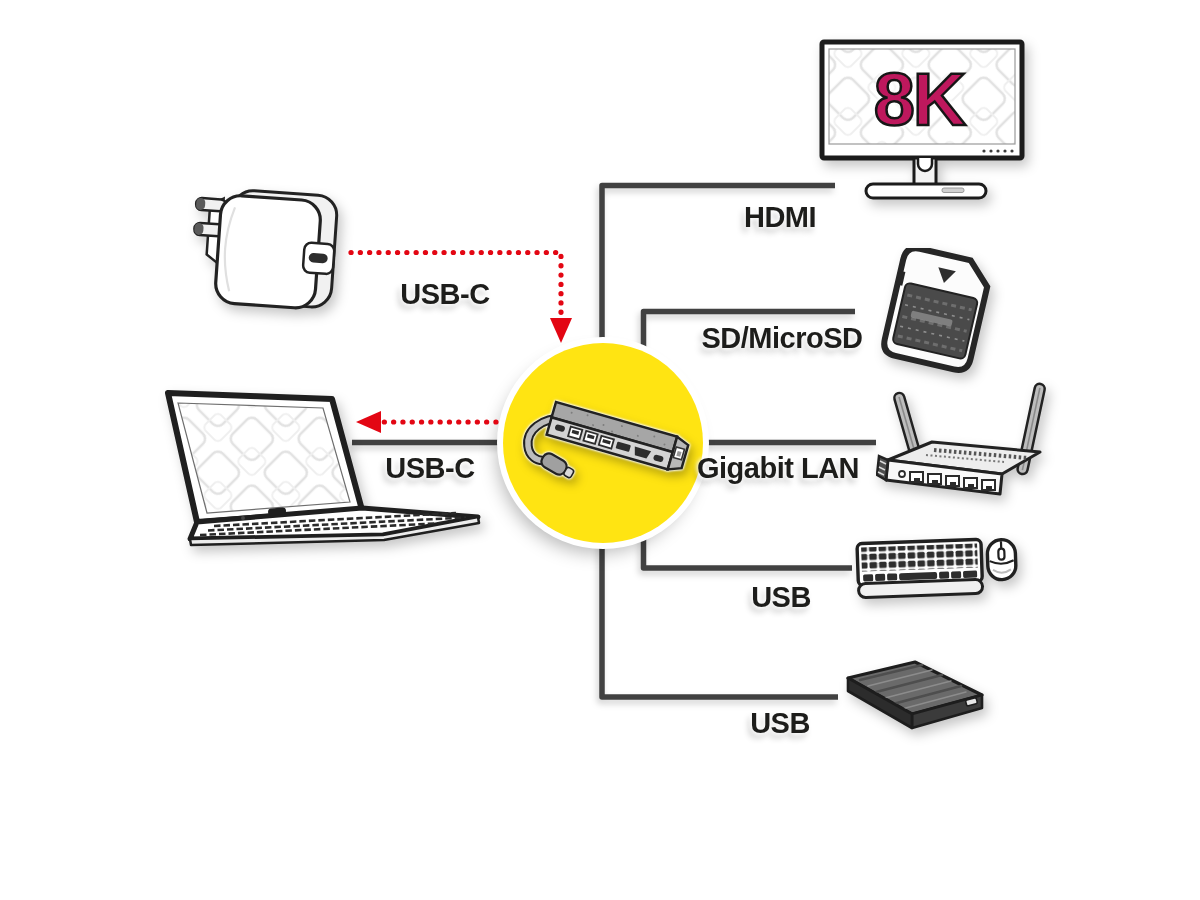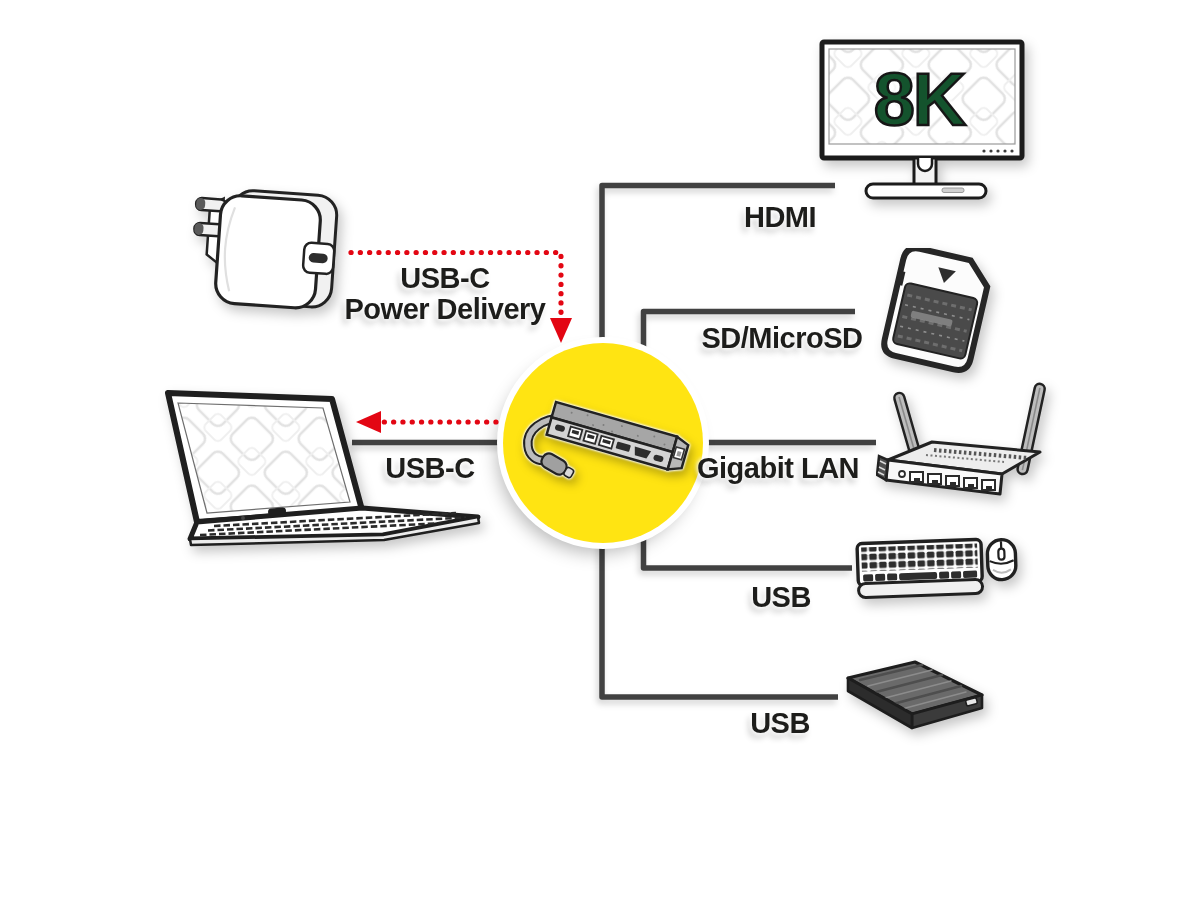--- a/index.html
+++ b/index.html
@@ -28,21 +28,21 @@
   #arrows path { stroke:var(--arrow-red,#E30613); stroke-width:5.2; fill:none;
                  stroke-dasharray:0.1 9.2; stroke-linecap:round; }
   #arrows polygon { fill:var(--arrow-red,#E30613); }
   
   .lbl { position:absolute; z-index:5; transform:translate(-50%,-50%);
     font-weight:700; font-size:29px; letter-spacing:-0.5px; white-space:nowrap;
     color:var(--ink,#1D1D1B);
     text-shadow: 0 0 5px #fff, 0 0 5px #fff, -3px 5px 6px rgba(0,0,0,.22); }
   .lbl.two-line { text-align:center; line-height:1.06; }
   .lbl-8k { position:absolute; z-index:5; transform:translate(-50%,-50%);
-    font-weight:700; font-size:74px; letter-spacing:-2px; color:#14532d;
+    font-weight:700; font-size:74px; letter-spacing:-2px; color:#be185d;
     -webkit-text-stroke:2.5px #161616;
     text-shadow: 0 0 7px #fff, 0 0 7px #fff, 0 0 7px #fff; }
   .defs-holder { position:absolute; width:0; height:0; overflow:hidden; }
 </style>
 </head>
 <body>
 
 <div class="stage">
 
   <div class="defs-holder">
@@ -264,16 +264,15 @@
 
   <div class="lbl-8k" style="left:919px; top:99px;">8K</div>
   <div class="lbl" style="left:780px; top:217px;">HDMI</div>
   <div class="lbl" style="left:782px; top:338px;">SD/MicroSD</div>
   <div class="lbl" style="left:778px; top:468px;text-align:right;">Gigabit LAN</div>
   <div class="lbl" style="left:781px; top:597px;">USB</div>
   <div class="lbl" style="left:780px; top:723px;">USB</div>
   <div class="lbl" style="left:430px; top:468px;">USB-C</div>
   <div class="lbl two-line" style="left:445px; top:294px;">
     <div>USB-C</div>
-    <div>Power Delivery</div>
   </div>
 
 </div>
 
 </body></html>

